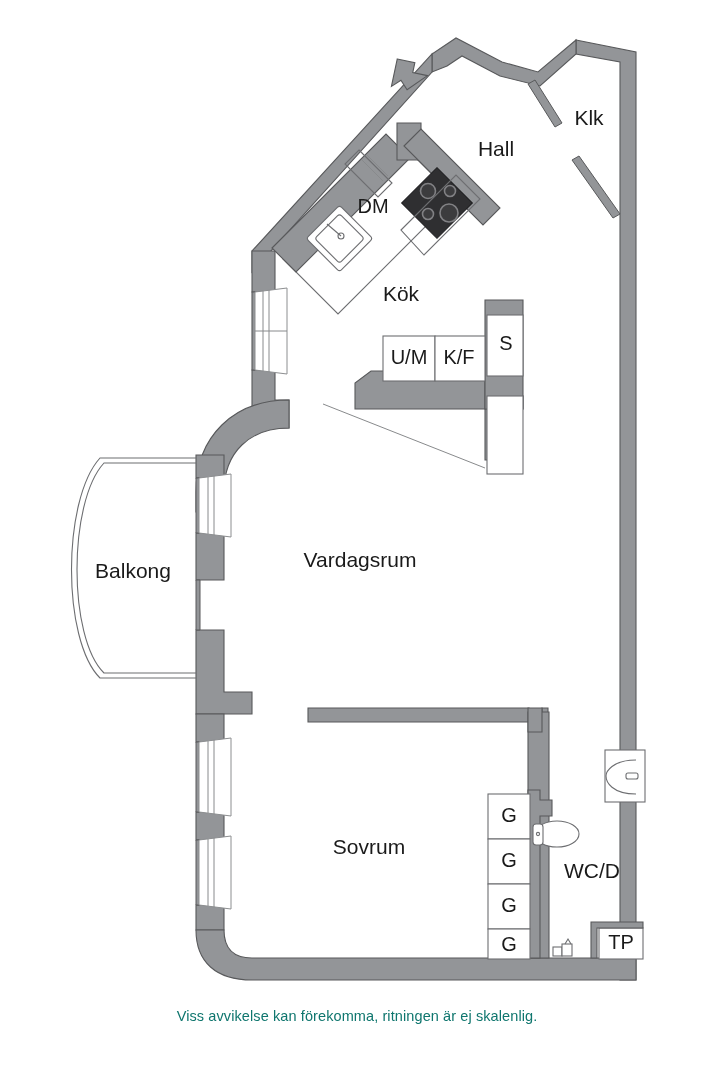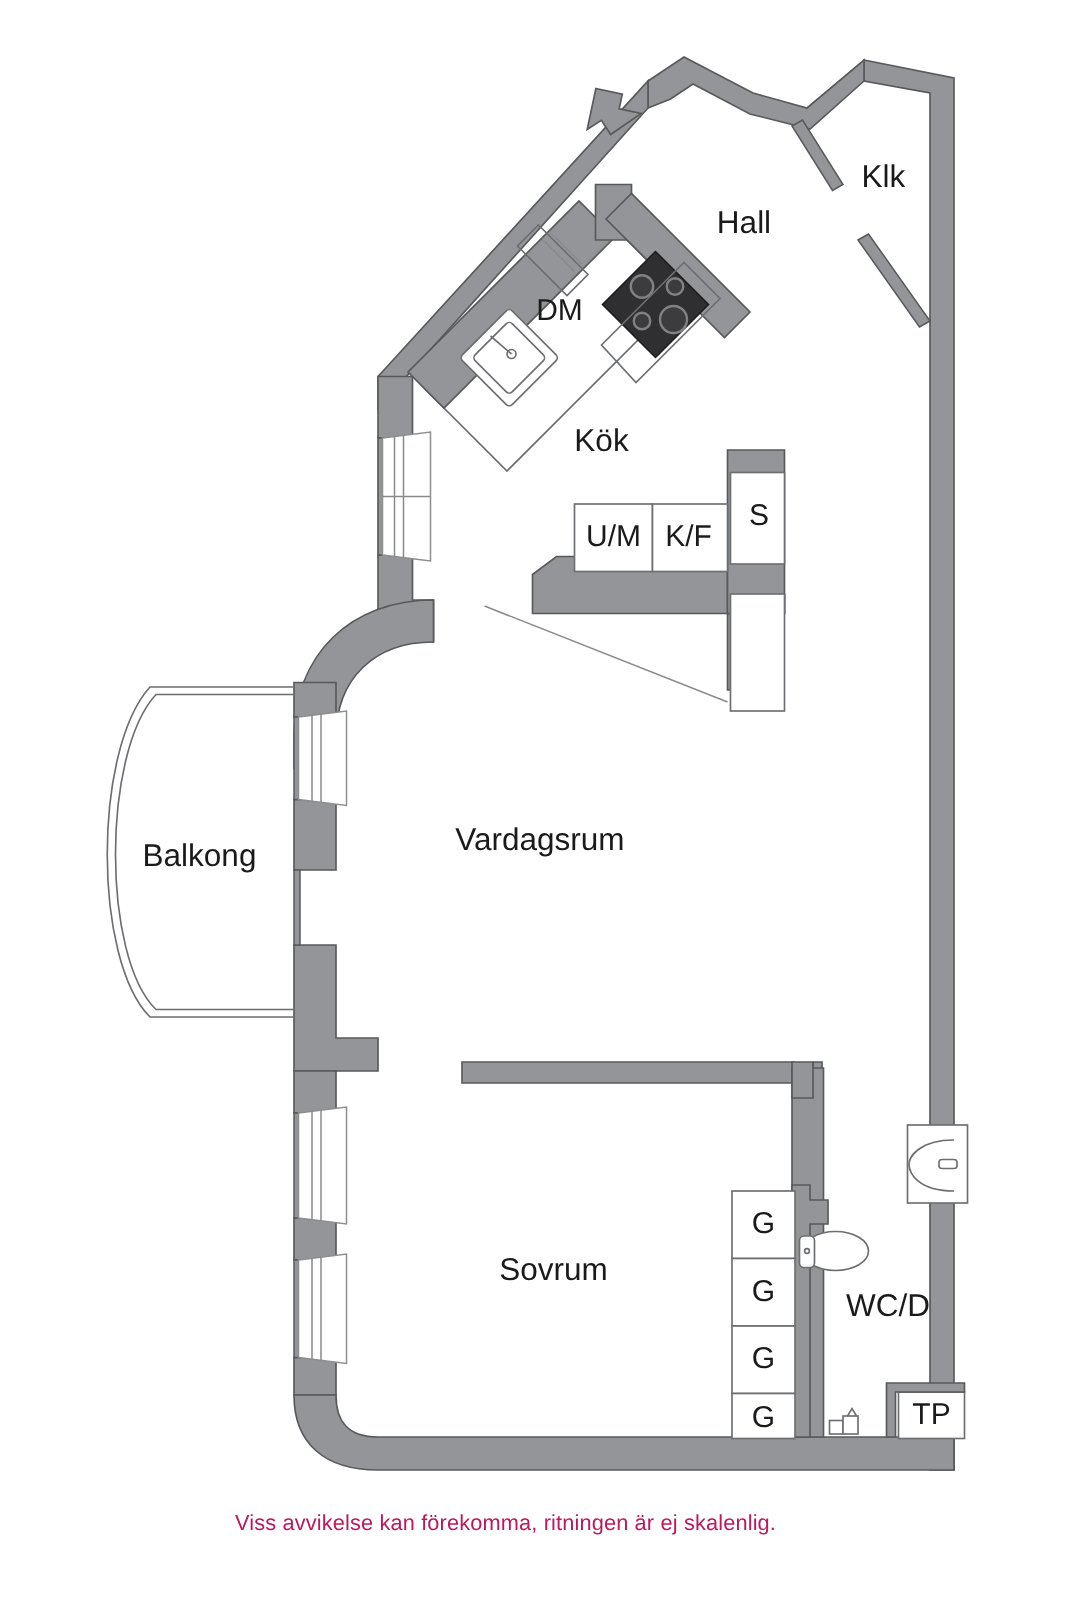--- a/index.html
+++ b/index.html
@@ -49,22 +49,23 @@
     dominant-baseline: middle;
   }
   .caption {
     position: absolute;
     left: 0;
     top: 1008px;
     width: 674px;
     text-align: center;
     font-family: "Liberation Sans", sans-serif;
     font-size: 14.5px;
-    color: #be185d;
+    color: #0f766e;
     letter-spacing: 0.1px;
+    padding-left: 20px;
   }
 </style>
 </head>
 <body>
 
 <div id="plan-root">
 
   <svg id="floorplan" viewBox="0 0 720 1080">
 
     <g>

